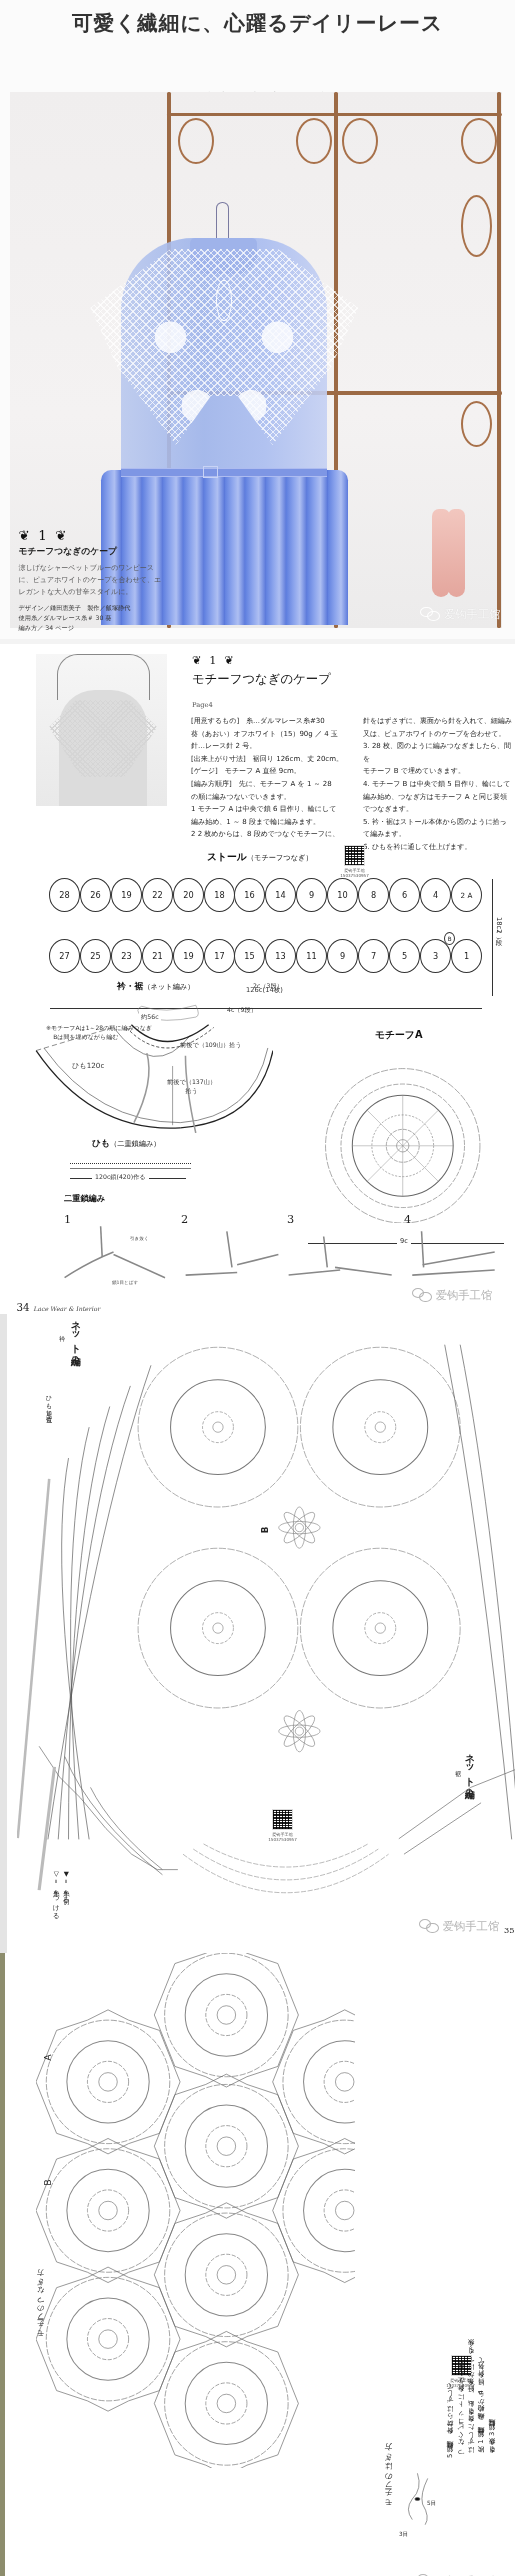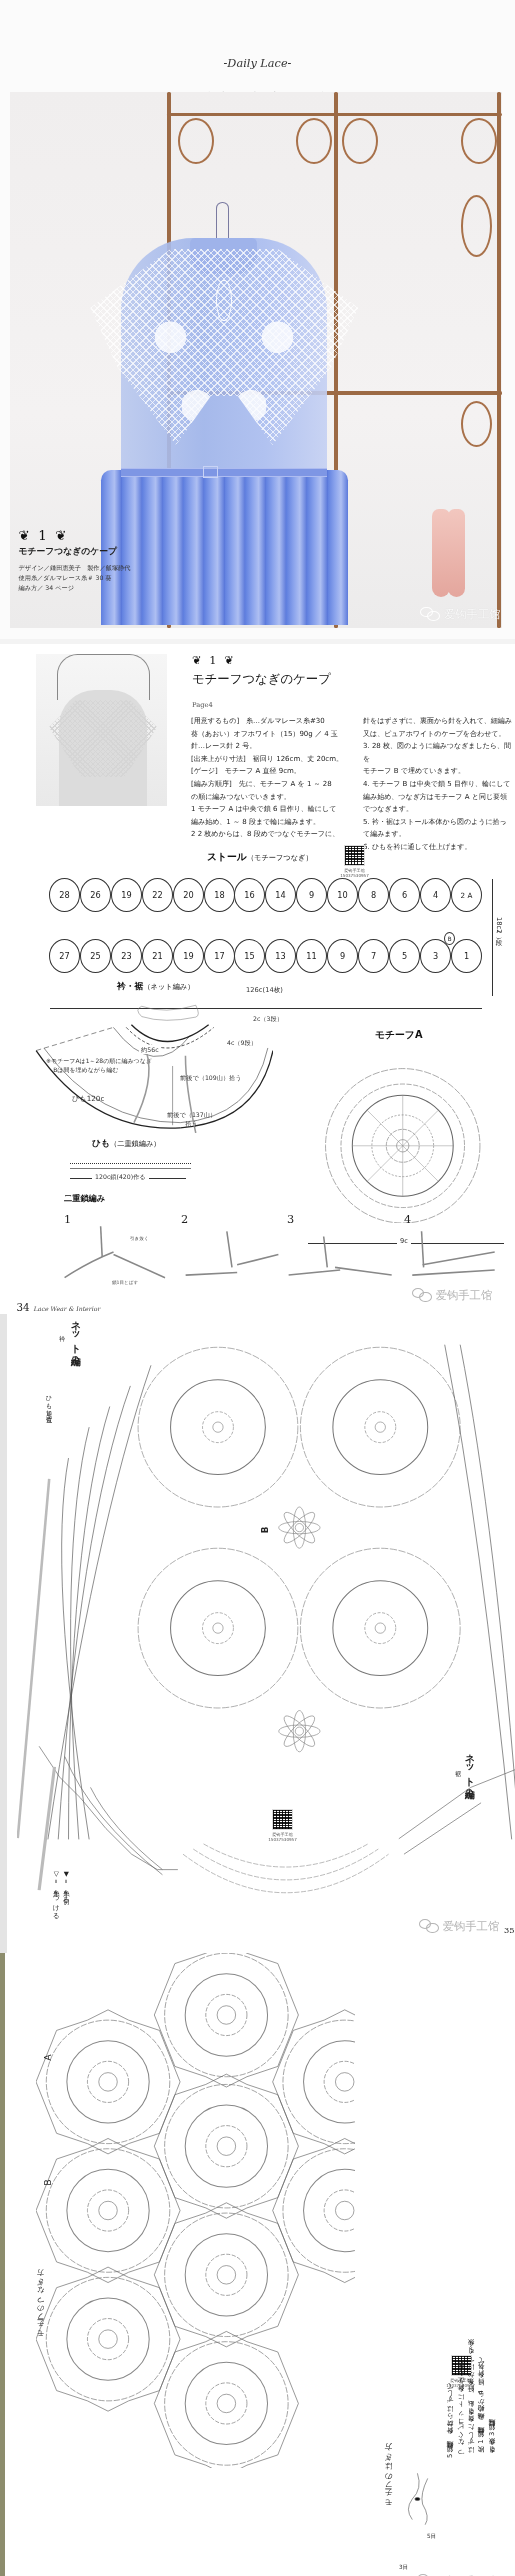--- a/index.html
+++ b/index.html
@@ -61,41 +61,41 @@
         repeating-linear-gradient(90deg,#222 0 1px,#fff 1px 3.1px);
         background-blend-mode: multiply; border: 1.5px solid #ddd; }
   .qr-label { position: absolute; font-size: 4.1px; color: #555; text-align: center; width: 41px; }
   .sec-title { position: absolute; font-size: 9.8px; font-weight: bold; color: #111; }
   .sec-title span { font-size: 7.2px; font-weight: normal; }
   .motif-cell { position: absolute; width: 31px; height: 34px; border: 0.8px solid #333; border-radius: 50%; display: flex; align-items: center; justify-content: center; font-size: 8.2px; color: #222; background: #fff; }
   .motif-b { position: absolute; width: 11.3px; height: 13.4px; border: 0.6px solid #333; border-radius: 50%; background: #fff; font-size: 5.7px; display: flex; align-items: center; justify-content: center; }
   .dim-line { position: absolute; border-top: 0.8px solid #333; }
   .dim-vline { position: absolute; border-left: 0.8px solid #333; }
   .dim-label { position: absolute; font-size: 6.7px; color: #333; background: #fff; padding: 0 3.1px; }
-  .note { position: absolute; font-size: 6px; line-height: 9.3px; color: #333; margin-top: 33px; }
+  .note { position: absolute; font-size: 6px; line-height: 9.3px; color: #333; }
   .chart-svg { position: absolute; }
   .step-num { position: absolute; font-family: "DejaVu Serif", serif; font-size: 11.3px; color: #222; }
   .step-note { position: absolute; font-size: 4.6px; color: #444; }
   .footer-page { position: absolute; font-family: "DejaVu Serif", serif; font-size: 10.3px; color: #222; }
   .footer-mag { font-family: "DejaVu Serif", serif; font-style: italic; font-size: 6.2px; color: #444; margin-left: 4.1px; }
 
   
   #p3 { top: 1314px; height: 639px; background: #fff; border-left: 7.2px solid #e4e4e4; }
   .vert { position: absolute; writing-mode: vertical-rl; color: #222; }
   .vert-bold { font-size: 9.8px; font-weight: bold; }
   .vert-small { font-size: 6.2px; }
 
   
   #p4 { top: 1953px; height: 638px; background: #fff; border-left: 5.2px solid #8d8d6d; }
 </style>
 </head>
 <body>
 
 <section class="page" id="p1">
-  <div class="p1-sub">-Daily Lace-</div>
+  <h1 class="p1-title">可愛く繊細に、心躍るデイリーレース</h1>
   <div class="p1-intro">
     <div>一目一目編み上げる、繊細で美しいレース編み。</div>
     <div>もっと毎日のコーディネイトに取り入れてみませんか？ いつものシンプルな着こなしが、ぐっと華やかで上質に。</div>
     <div>そしていつもより優しい気持ちになれるきがします。</div>
   </div>
 
   <div class="photo" style="top:92px;">
     <div class="frame">
       <div class="frame-bar" style="left:0;top:0;width:4.1px;height:536px;"></div>
       <div class="frame-bar" style="left:167px;top:0;width:4.1px;height:536px;"></div>
@@ -128,20 +128,25 @@
           <span class="b1"></span>
           <span class="b2"></span>
         </span>
       <span>爱钩手工馆</span>
     </div>
   </div>
 
   <div class="p1-caption" style="top:528px;">
     <div class="ornament">❦ 1 ❦</div>
     <div class="cap-title">モチーフつなぎのケープ</div>
+    <div class="cap-desc">
+      <div>涼しげなシャーベットブルーのワンピース</div>
+      <div>に、ピュアホワイトのケープを合わせて、エ</div>
+      <div>レガントな大人の甘辛スタイルに。</div>
+    </div>
     <div class="cap-meta">
       <div>デザイン／鎌田恵美子　製作／飯塚静代</div>
       <div>使用糸／ダルマレース糸＃ 30 葵</div>
       <div>編み方／ 34 ページ</div>
     </div>
   </div>
 </section>
 
 <section class="page" id="p2">
   <div class="bw-photo">

